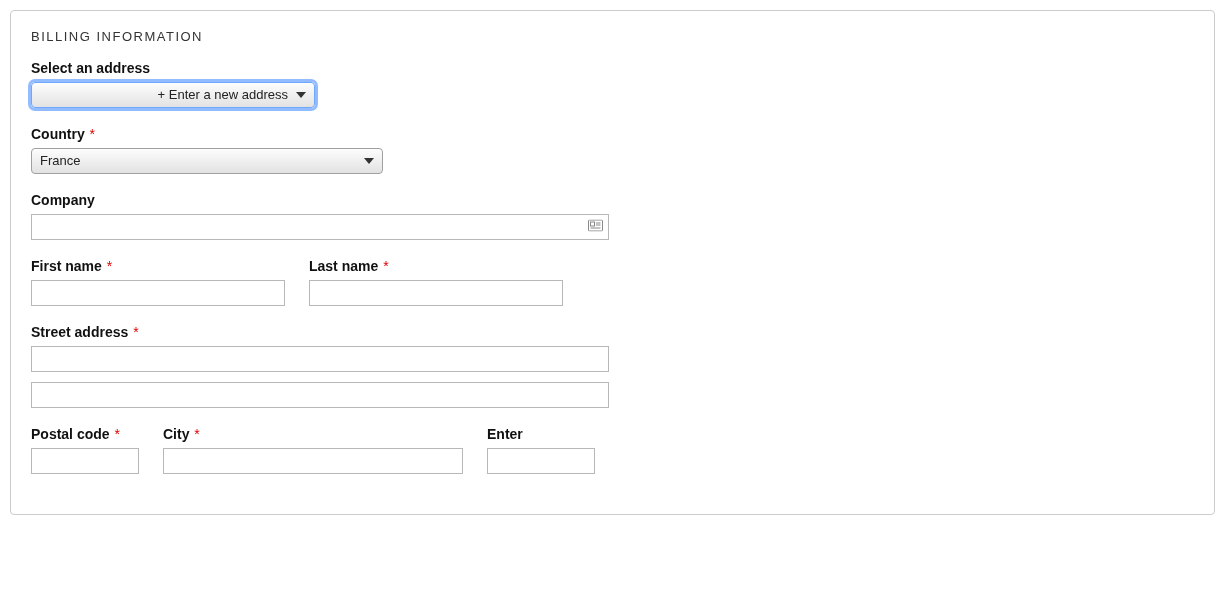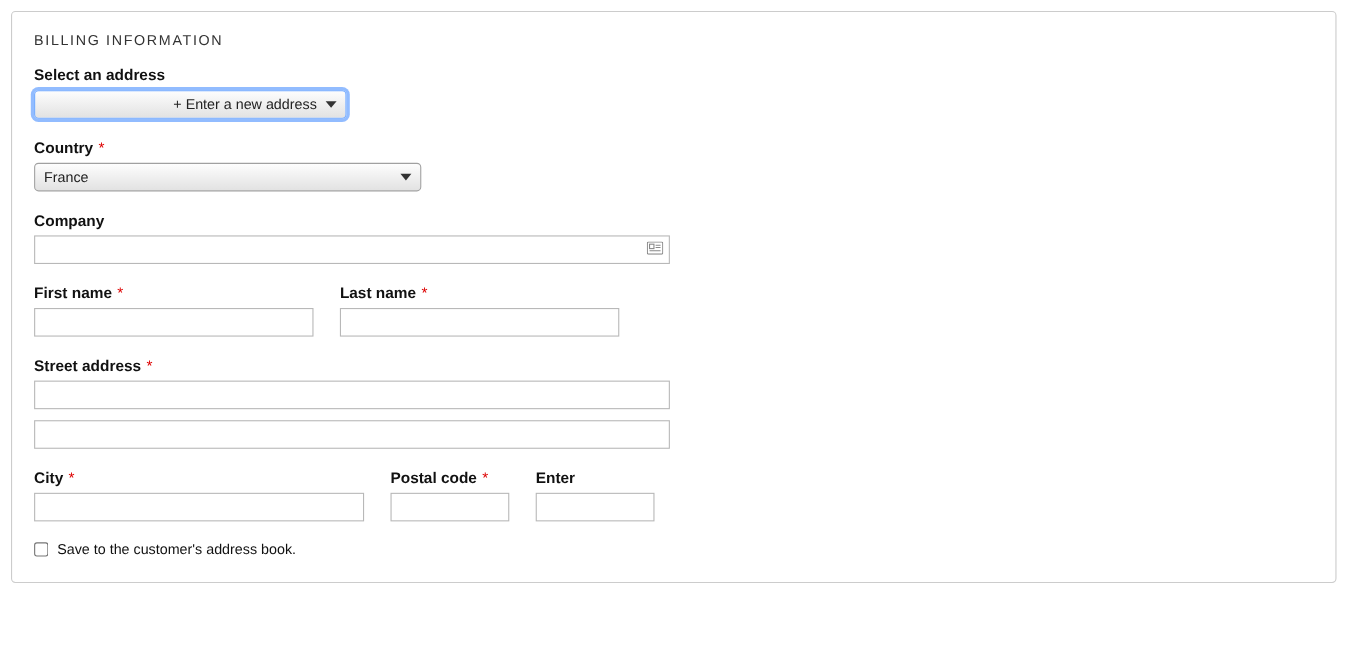--- a/index.html
+++ b/index.html
@@ -179,36 +179,32 @@
       <span class="required-mark">*</span>
     </label>
     <input type="text" class="text-input" style="width: 578px; margin-bottom: 10px;">
     <input type="text" class="text-input" style="width: 578px;">
   </div>
 
   <div class="field-group">
     <div class="row">
       <div class="col">
         <label class="label">
+          <span>Postal code</span>
+          <span class="required-mark">*</span>
+        </label>
+        <input type="text" class="text-input" style="width: 108px;">
+      </div>
+      <div class="col">
+        <label class="label">
           <span>City</span>
           <span class="required-mark">*</span>
         </label>
         <input type="text" class="text-input" style="width: 300px;">
-      </div>
-      <div class="col">
-        <label class="label">
-          <span>Postal code</span>
-          <span class="required-mark">*</span>
-        </label>
-        <input type="text" class="text-input" style="width: 108px;">
       </div>
       <div class="col">
         <label class="label">Enter</label>
         <input type="text" class="text-input" style="width: 108px;">
       </div>
     </div>
   </div>
 
-  <div class="checkbox-row field-group last">
-    <input type="checkbox" style="">
-    <span>Save to the customer's address book.</span>
-  </div>
 </div>
 
 </body></html>

